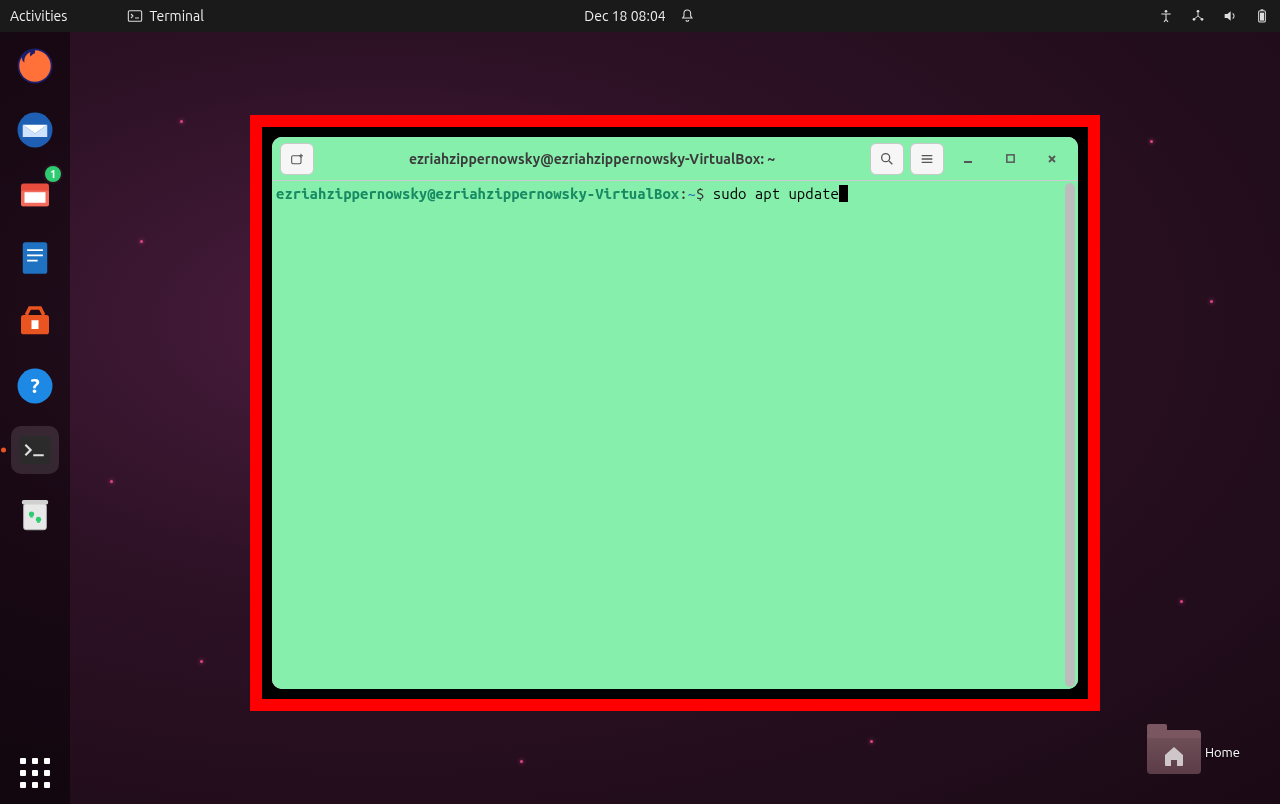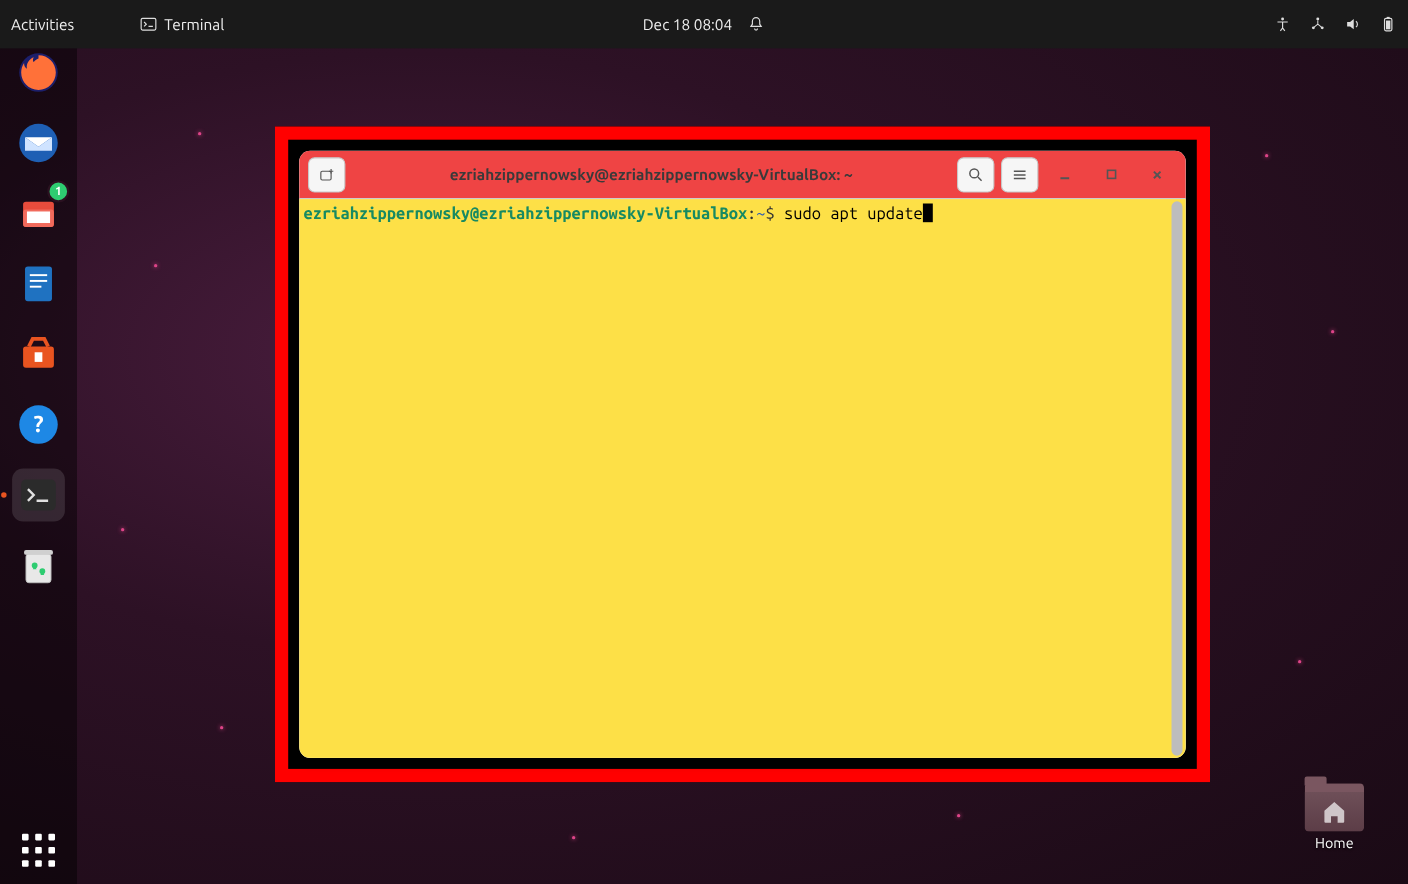--- a/index.html
+++ b/index.html
@@ -6,21 +6,21 @@
 body {
   width: 1280px; height: 804px;
   background: radial-gradient(ellipse at 30% 40%, #4a1d3e 0%, #2d1125 40%, #1a0a15 100%);
   overflow: hidden;
   font-family: Ubuntu, "Segoe UI", sans-serif;
   position: relative;
   color: #fff;
 }
 
 #topbar {
-  position: absolute; top: 0; left: 0; width: 100%; height: 44px;
+  position: absolute; top: 0; left: 0; width: 100%; height: 32px;
   background: #1a1a1a; display: flex; align-items: center;
   font-size: 14px; color: #eee; padding: 0 10px;
   z-index: 50;
 }
 #topbar .left { display: flex; align-items: center; gap: 20px; }
 #topbar .center { position: absolute; left: 50%; transform: translateX(-50%); display: flex; align-items: center; gap: 14px; }
 #topbar .right { margin-left: auto; display: flex; align-items: center; gap: 16px; }
 #topbar .app { display: flex; align-items: center; gap: 6px; margin-left: 40px; }
 .icon-sm { width: 16px; height: 16px; fill: #ddd; }
 
@@ -42,21 +42,21 @@
   position: absolute; bottom: 12px; left: 16px; width: 38px; height: 38px;
   display: grid; grid-template-columns: repeat(3,6px); grid-template-rows: repeat(3,6px); gap: 6px;
   align-content: center; justify-content: center; cursor:pointer;
   z-index: 40;
 }
 #apps-btn span { width: 6px; height: 6px; background: #fff; border-radius: 1px; }
 
 
 #home-icon {
   position: absolute; right: 40px; bottom: 30px; text-align: center;
-  display:flex; flex-direction:column; align-items:center; gap:4px;
+  display:flex; align-items:center; gap:4px;
   z-index: 10;
 }
 #home-icon .folder {
   width: 54px; height: 44px; border-radius: 4px;
   background: linear-gradient(#6e4f58, #5c3d47);
   border-top: 8px solid #7a5660;
   position: relative;
 }
 #home-icon .folder::before{
   content:""; position:absolute; top:-14px; left:0; width:20px; height:8px;
@@ -70,39 +70,39 @@
   position:absolute; top:115px; left:250px; width:850px; height:596px;
   border: 12px solid #f00; background:#000; z-index: 60;
 }
 #termwin {
   position:absolute; top:10px; left:10px; right:10px; bottom:10px;
   background:#fff; border-radius:10px; overflow:hidden;
   display:flex; flex-direction:column;
   box-shadow: 0 2px 10px rgba(0,0,0,0.5);
 }
 #titlebar {
-  height: 44px; background:#ef4444; border-bottom:1px solid #ccc;
+  height: 44px; background:#86efac; border-bottom:1px solid #ccc;
   display:flex; align-items:center; padding: 0 8px; gap:6px;justify-content:center;
 }
 .tb-btn {
   width:34px; height:32px; border-radius:6px; border:1px solid #c8c8c8;
   background:#f6f6f6; display:flex; align-items:center; justify-content:center;
   cursor:pointer; color:#444;
 }
 #tb-title {
   flex:1; text-align:center; font-size:14px; color:#3a3a3a; font-weight:600;
   white-space:nowrap; overflow:hidden; text-overflow:ellipsis;
 }
 .tb-right { display:flex; align-items:center; gap:6px; }
 .win-btn {
   width:36px; height:32px; display:flex; align-items:center; justify-content:center;
   cursor:pointer; color:#555; font-size:14px; border-radius:4px;
 }
 #termbody {
-  flex:1; background:#fde047; position:relative;
+  flex:1; background:#86efac; position:relative;
   font-family: "Ubuntu Mono", Menlo, Consolas, monospace; font-size:15px;
   padding: 4px 4px 4px 4px; color:#000;
 }
 #termline { white-space:nowrap; }
 .prompt { color:#178a62; font-weight:600; }
 .colon, .path, .dollar { color:#333; }
 .path { color:#2b5db8; }
 .cmd { color:#000; }
 .cursor { display:inline-block; width:9px; height:17px; background:#000; vertical-align:-3px; }
 #scrollbar {

